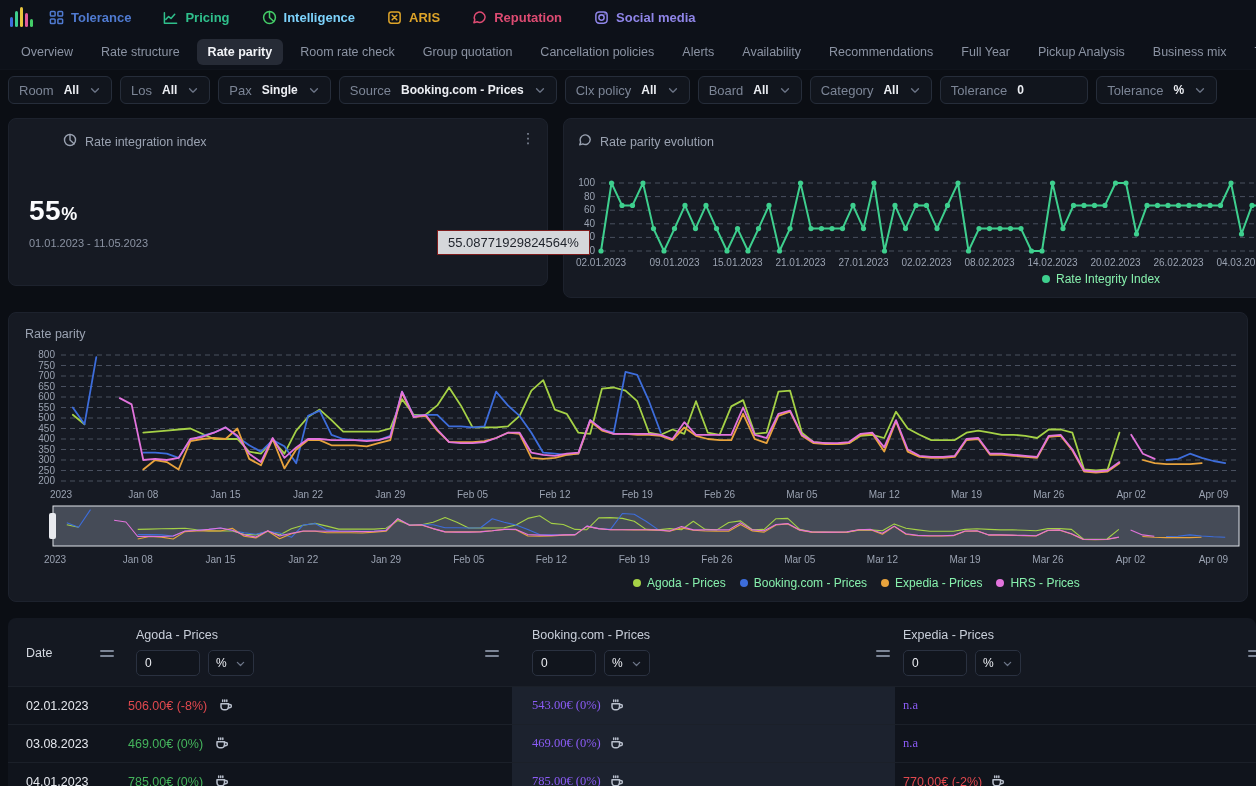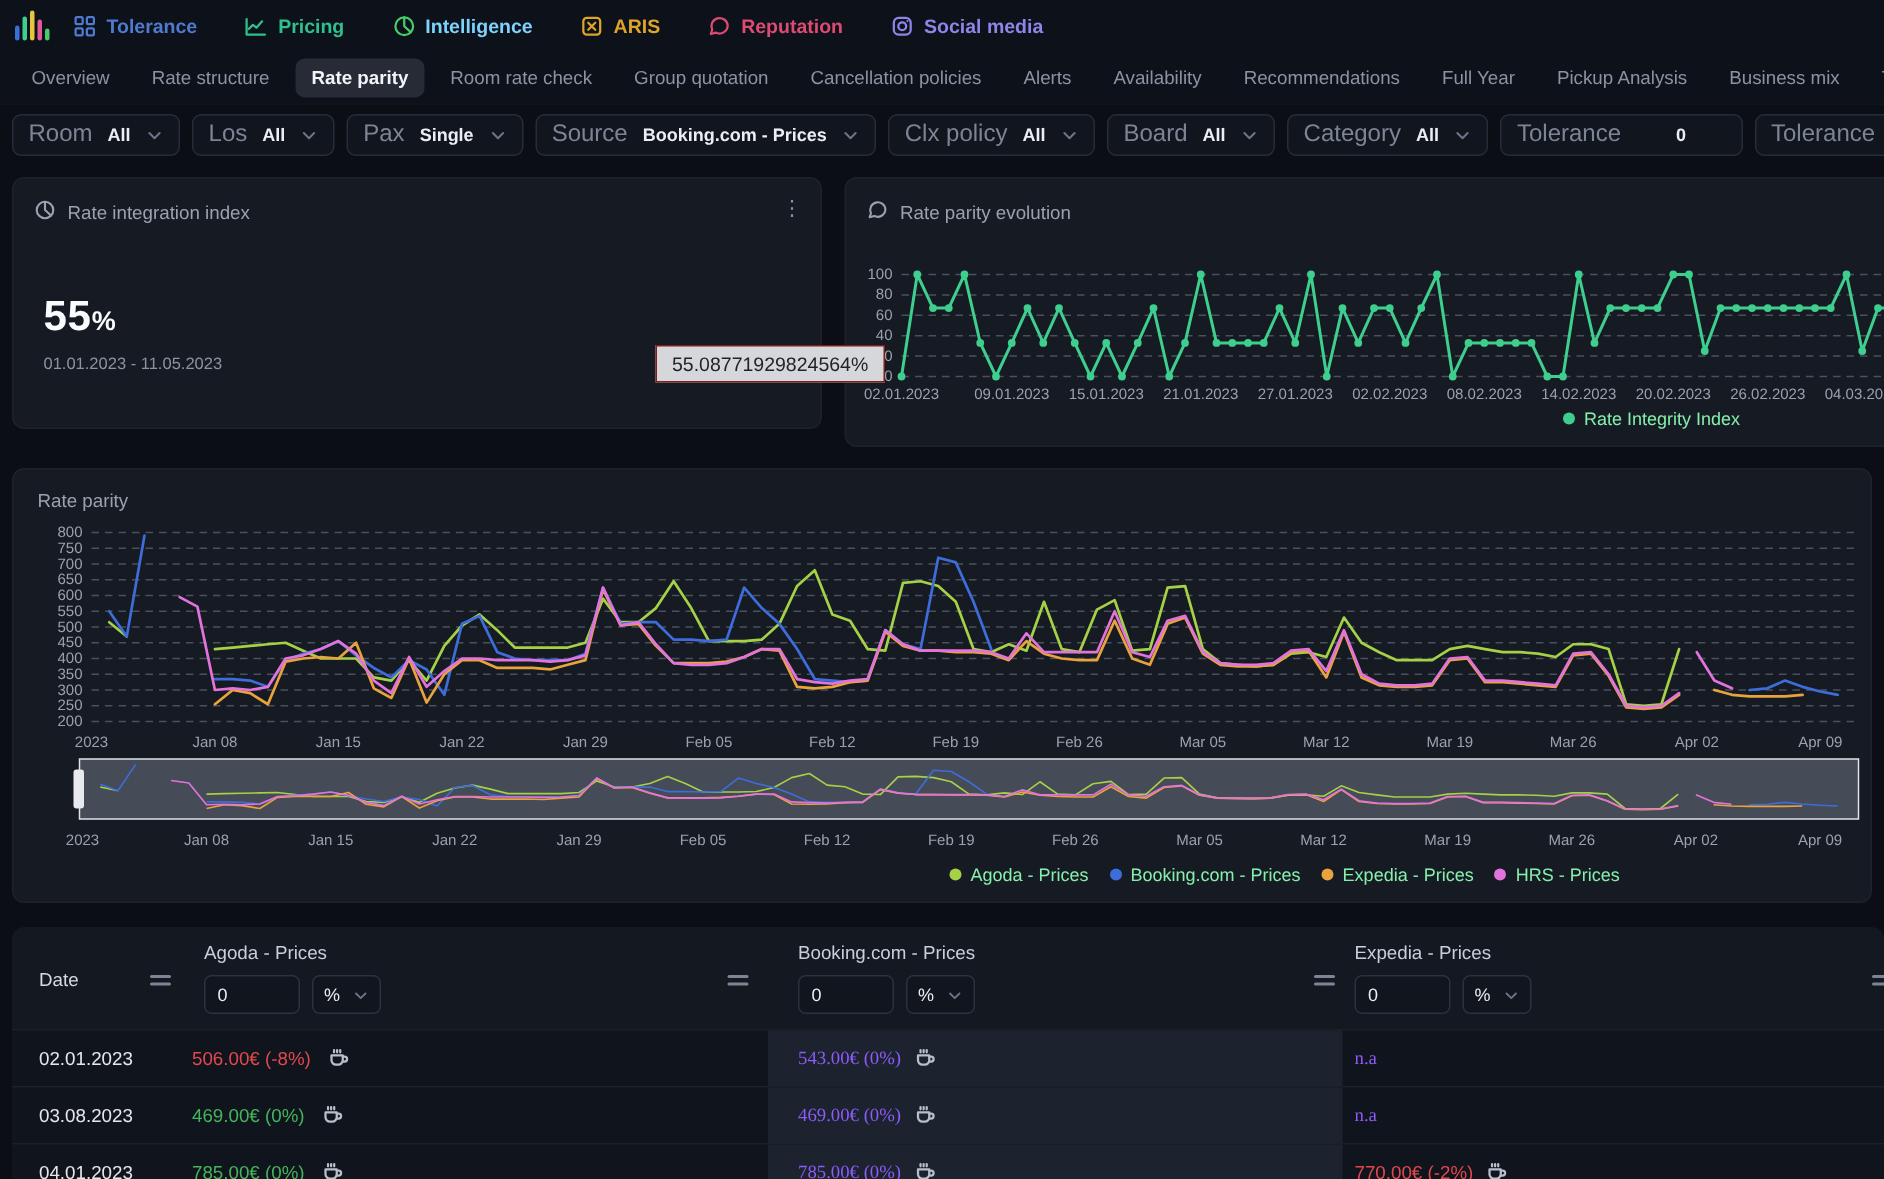--- a/index.html
+++ b/index.html
@@ -15,28 +15,28 @@
   .tn-item svg { display:block; }
 
   
   .subnav { position:absolute; left:0; top:34px; width:1256px; height:36px; background:#0d1119; display:flex; align-items:center; gap:6px; padding-left:10px; overflow:hidden; border-bottom:1px solid #10141c; }
   .sn-item { font-size:12.5px; color:#8b93a3; padding:6px 11px; border-radius:6px; white-space:nowrap; cursor:pointer; }
   .sn-item.active { background:#262b36; color:#f2f4f8; font-weight:bold; }
 
   
   .filters { position:absolute; left:0; top:72px; width:1256px; height:36px; display:flex; align-items:center; gap:8px; padding-left:8px; }
   .chip { display:flex; align-items:center; gap:10px; height:28px; padding:0 10px; background:#11151d; border:1px solid #262d3a; border-radius:6px; white-space:nowrap; cursor:pointer; }
-  .chip .lab { color:#7c8596; font-size:16px; }
-  .chip .val { color:#eceef3; font-size:12px; font-weight:bold;text-align:center; }
+  .chip .lab { color:#7c8596; font-size:13px; }
+  .chip .val { color:#eceef3; font-size:12px; font-weight:bold; }
   .chip svg { display:block; }
 
   
   .card { position:absolute; background:#161a23; border:1px solid #1d222d; border-radius:8px; }
   .card-head { display:flex; align-items:center; gap:8px; padding:14px 14px 0 14px; color:#9aa2b1; font-size:12.5px; }
-  #card-integration { left:8px; top:118px; width:540px; height:168px; }
+  #card-integration { left:8px; top:118px; width:540px; height:168px;padding-left:40px; }
   #card-evolution { left:563px; top:118px; width:740px; height:180px; }
   #card-parity { left:8px; top:312px; width:1240px; height:290px; }
   .kebab { position:absolute; right:12px; top:12px; color:#8b93a3; font-size:14px; letter-spacing:0; cursor:pointer; line-height:1; }
   .big-value { position:absolute; left:20px; top:76px; color:#fafbfd; }
   .big-value b { font-size:28px; font-weight:bold; letter-spacing:0.5px; }
   .big-value span { font-size:18px; font-weight:bold; }
   .period { position:absolute; left:20px; top:118px; color:#8b93a3; font-size:11px; }
 
   .tooltip { position:absolute; left:437px; top:230px; background:#d5d7da; color:#1e222a; font-size:13px; padding:4px 10px; border:1px solid #7f1d1d; z-index:50; white-space:nowrap; }
 

